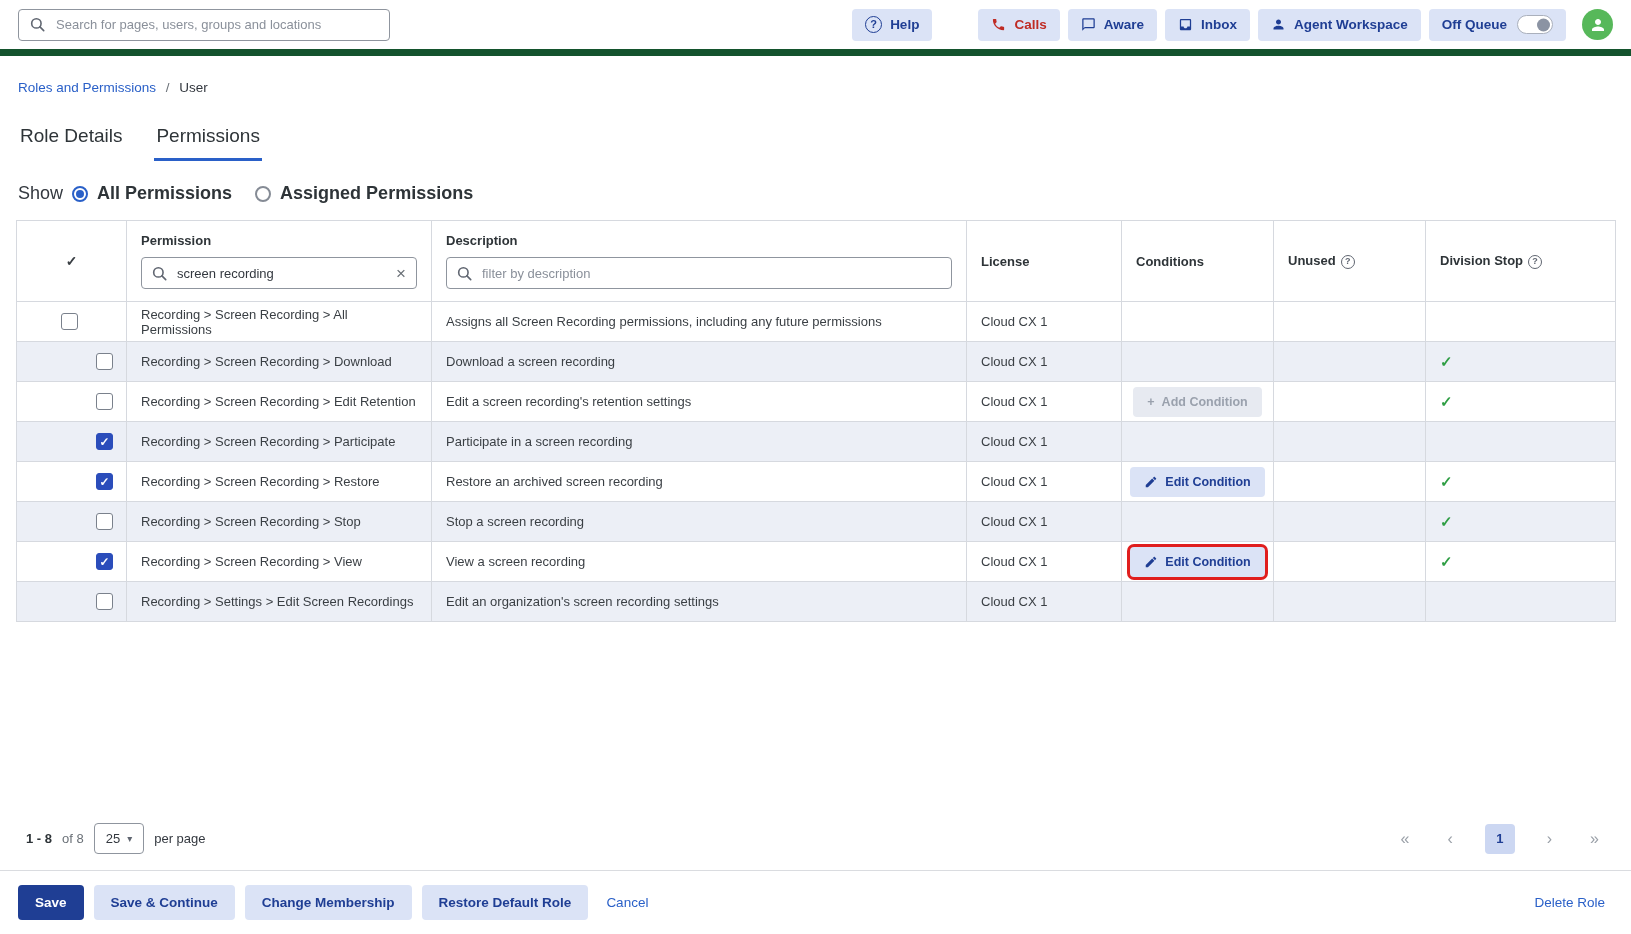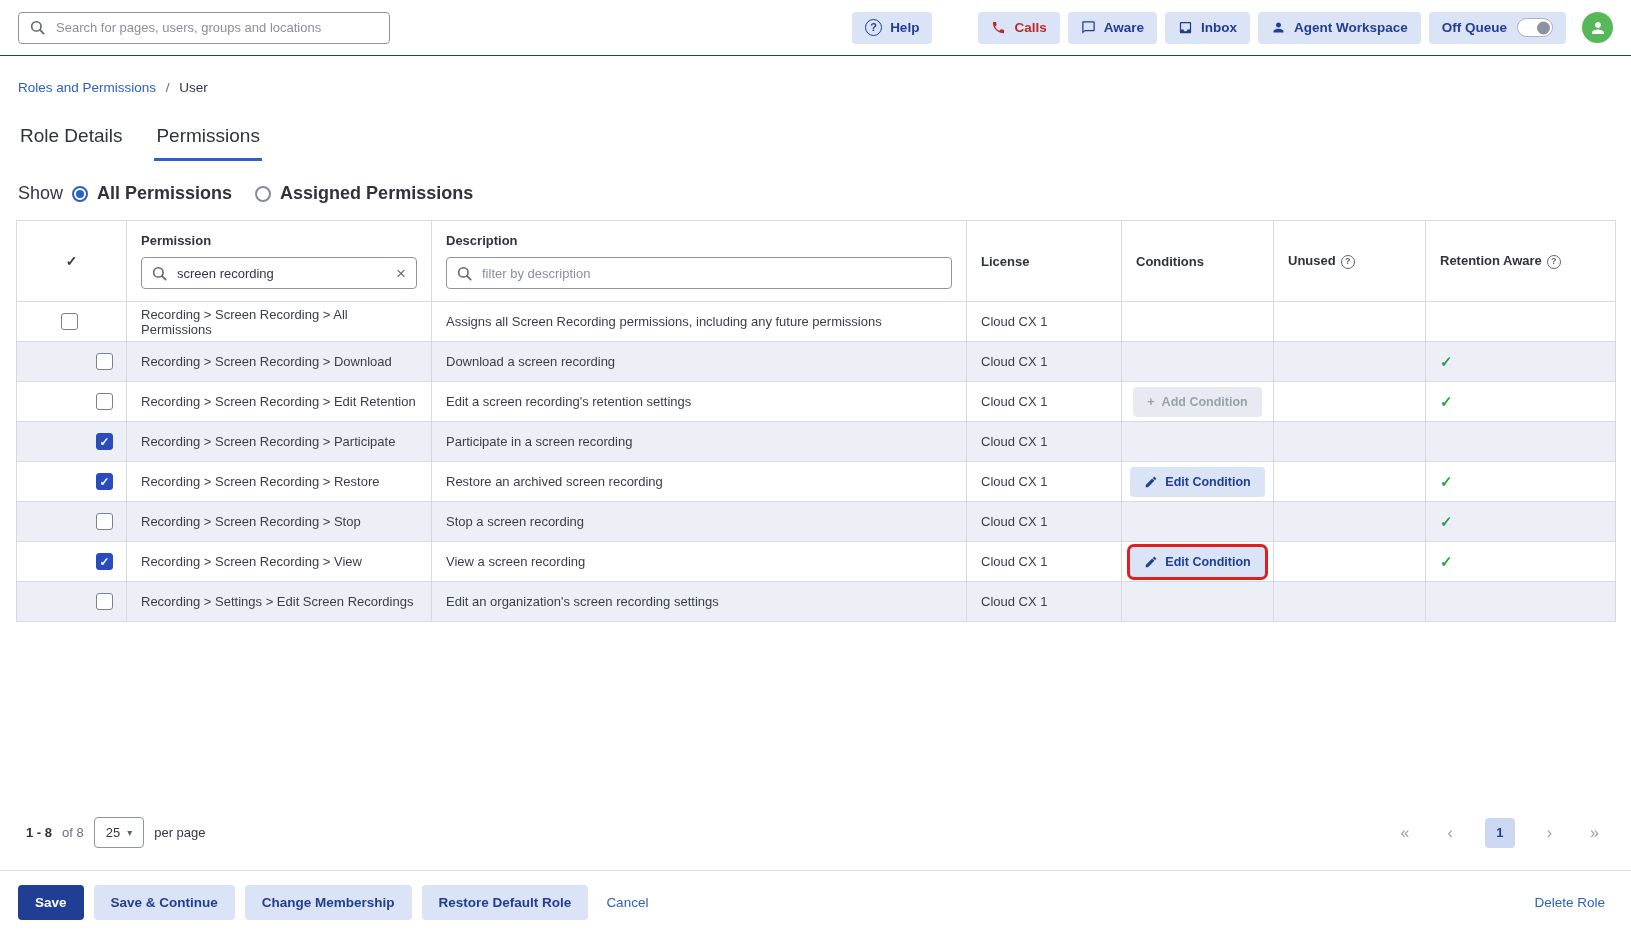--- a/index.html
+++ b/index.html
@@ -6,21 +6,21 @@
   html,body { margin:0; padding:0; }
   body {
     width:1631px; height:934px; overflow:hidden;
     font-family:"Liberation Sans", sans-serif;
     color:#33383f; background:#fff;
     display:flex; flex-direction:column;
   }
   
   .topbar {
     flex:0 0 56px; display:flex; align-items:center; justify-content:space-between;
-    padding:0 18px; border-bottom:1px solid #14532d;
+    padding:0 18px; border-bottom:7px solid #14532d;
   }
   .search-wrap {
     width:372px; height:32px; border:1px solid #8f959e; border-radius:4px;
     display:flex; align-items:center; gap:9px; padding:0 11px; color:#5f6570;
   }
   .search-wrap input {
     border:none; outline:none; flex:1; font-size:13px; color:#33383f;
     font-family:"Liberation Sans", sans-serif; background:transparent;
   }
   input::placeholder { color:#8a909a; }
@@ -108,21 +108,21 @@
   }
   .btn-cond.edit { background:var(--lavender,#dbe3f6); color:var(--accent,#1f3e94); }
   .btn-cond.add { background:#e7eaf1; color:#9aa1ad; }
   .btn-cond.highlight { box-shadow:0 0 0 3px var(--highlight_red,#e01e1e); }
   .div-check { color:var(--green,#2f9e44); font-weight:700; font-size:15px; }
   .hdr-check { color:#3a3f44; font-size:14px; }
   
   .spacer { flex:1; }
   .pagination {
     display:flex; align-items:center; justify-content:space-between;
-    padding:0 26px 0 26px; margin-bottom:22px; font-size:13px;gap:31px;
+    padding:0 26px 0 26px; margin-bottom:16px; font-size:13px;gap:31px;
   }
   .pag-left { display:flex; align-items:center; gap:10px; }
   .pag-range { font-weight:700; color:#2e3438; }
   .pag-of { color:#6a7077; }
   .page-size {
     display:inline-flex; align-items:center; gap:7px; border:1px solid #8f959e; border-radius:4px;
     padding:7px 11px; background:#fff; cursor:pointer; font-size:13px; color:#33383f;
   }
   .page-size .caret { font-size:10px; color:#5f6570; }
   .pag-right { display:flex; align-items:center; gap:26px; }
@@ -258,21 +258,21 @@
             <svg viewBox="0 0 16 16" width="15" height="15">
                 <circle cx="6.8" cy="6.8" r="5" fill="none" stroke="currentColor" stroke-width="1.7"></circle>
                 <line x1="10.6" y1="10.6" x2="14.6" y2="14.6" stroke="currentColor" stroke-width="1.7" stroke-linecap="round"></line>
               </svg>
             <input type="text" placeholder="filter by description" style="">
           </div>
         </th>
         <th><span>License</span></th>
         <th><span>Conditions</span></th>
         <th><span>Unused</span><span class="q-mini">?</span></th>
-        <th><span>Retention Aware</span><span class="q-mini">?</span></th>
+        <th><span>Division Stop</span><span class="q-mini">?</span></th>
       </tr>
     </thead>
     <tbody>
         <tr>
           <td class="cb-cell"><span class="cbx"></span></td>
           <td>Recording &gt; Screen Recording &gt; All Permissions</td>
           <td>Assigns all Screen Recording permissions, including any future permissions</td>
           <td>Cloud CX 1</td>
           <td class="cond-cell"></td>
           <td></td>

